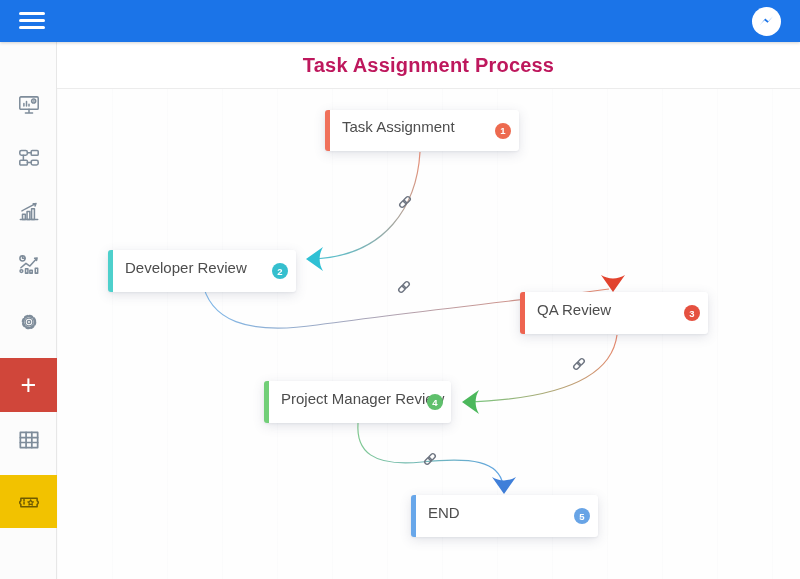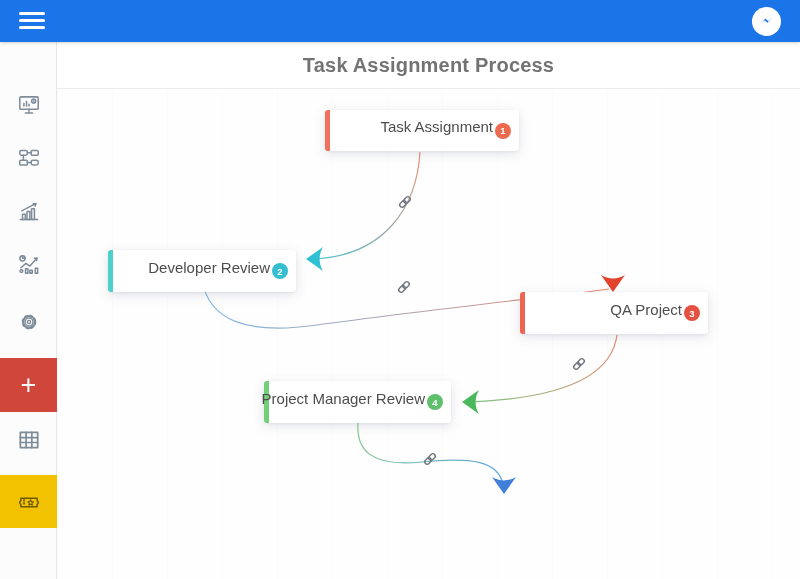--- a/index.html
+++ b/index.html
@@ -24,32 +24,32 @@
   .side-block { position:absolute; left:0; width:57px; display:flex; align-items:center; justify-content:center; cursor:pointer; }
   .block-add { top:316px; height:54px; background:#d0463a; }
   .block-add .plus { color:#fff; font-size:27px; font-weight:300; line-height:1; }
   .block-ticket { top:433px; height:53px; background:#f2c200; }
   .block-ticket svg { stroke:#6e5a00; fill:none; stroke-width:1.4; stroke-linecap:round; stroke-linejoin:round; }
 
   
   .header { position:absolute; left:57px; top:42px; width:743px; height:47px;
             background:#fff; border-bottom:1px solid #ececec; z-index:10;
             display:flex; align-items:center; justify-content:center; }
-  .page-title { color:#737373; font-size:20px; font-weight:600; letter-spacing:.2px;text-align:center; }
+  .page-title { color:#be185d; font-size:20px; font-weight:600; letter-spacing:.2px;text-align:center; }
 
   
   .canvas { position:absolute; left:57px; top:89px; width:743px; height:490px;
             background:
               repeating-linear-gradient(90deg, rgba(120,130,150,.025) 0 1px, transparent 1px 55px),
               #fefefe; }
   .wires { position:absolute; left:0; top:0; width:743px; height:490px; z-index:1; }
 
   .node { position:absolute; background:#fff; border-radius:3px; z-index:5;
           box-shadow:0 3px 12px rgba(80,90,120,.16), 0 1px 2px rgba(80,90,120,.08);
-          display:flex; align-items:center; justify-content:flex-end;
+          display:flex; align-items:center; justify-content:flex-start;
           font-size:15px; color:#4d4d4d; cursor:pointer; padding:0 26px 8px 12px; }
   .node .label { white-space:nowrap; }
   .badge { position:absolute; right:8px; top:50%; transform:translateY(-50%);
            width:16px; height:16px; border-radius:50%; color:#fff; font-size:9.5px;
            font-weight:bold; display:flex; align-items:center; justify-content:center; }
   .n1 { left:268px; top:21px;  width:194px; height:41px; border-left:5px solid #f0715b; }
   .n2 { left:51px;  top:161px; width:188px; height:42px; border-left:5px solid #4ed0cc; }
   .n3 { left:463px; top:203px; width:188px; height:42px; border-left:5px solid #ee6450; }
   .n4 { left:207px; top:292px; width:187px; height:42px; border-left:5px solid #72cf78; }
   .n5 { left:354px; top:406px; width:187px; height:42px; border-left:5px solid #68a7ea; }
@@ -191,27 +191,31 @@
 
     <div class="node n1">
       <span class="label">Task Assignment</span>
       <span class="badge">1</span>
     </div>
     <div class="node n2">
       <span class="label">Developer Review</span>
       <span class="badge">2</span>
     </div>
     <div class="node n3">
-      <span class="label">QA Project</span>
+      <span class="label">QA Review</span>
       <span class="badge">3</span>
     </div>
     <div class="node n4">
       <span class="label">Project Manager Review</span>
       <span class="badge">4</span>
     </div>
+    <div class="node n5">
+      <span class="label">END</span>
+      <span class="badge">5</span>
+    </div>
 
     <div class="link-chip" style="left:340px; top:105px;">
       <svg width="16" height="16" viewBox="0 0 16 16">
           <g transform="rotate(-45 8 8)">
         <rect x="1.6" y="5.6" width="7.2" height="4.8" rx="2.4"></rect>
             <rect x="7.2" y="5.6" width="7.2" height="4.8" rx="2.4"></rect>
       </g>
         </svg>
     </div>
     <div class="link-chip" style="left:339px; top:190px;">

